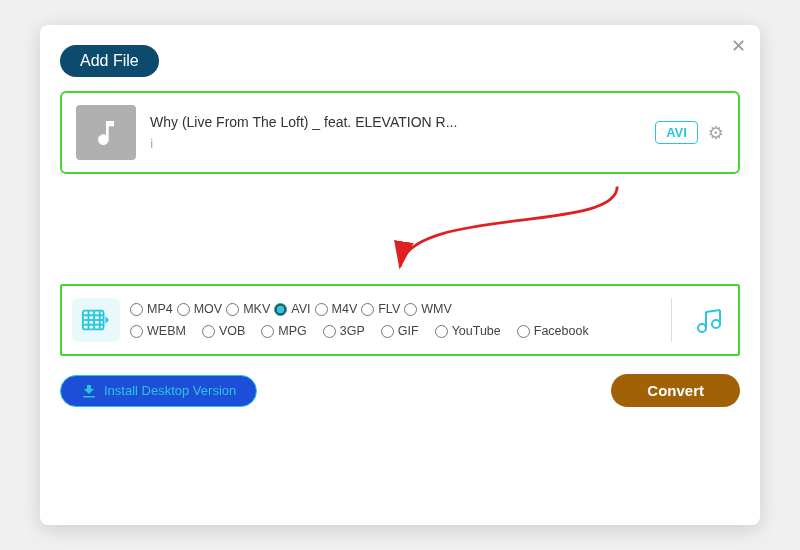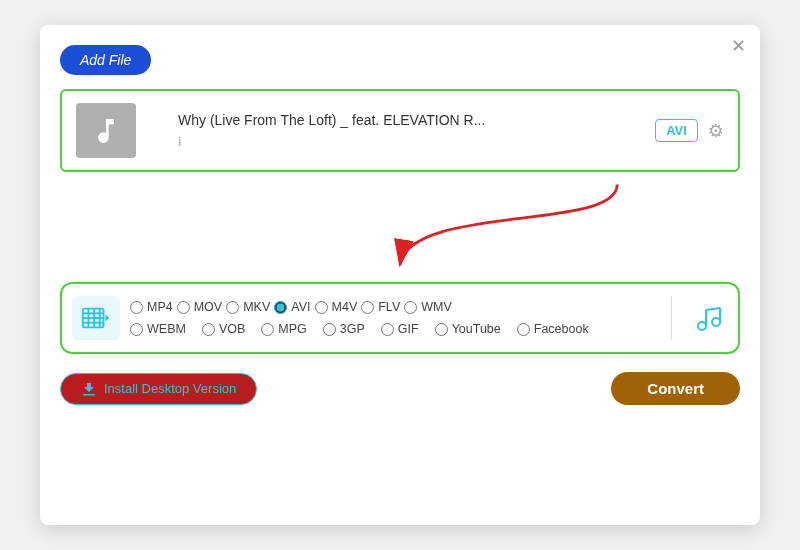--- a/index.html
+++ b/index.html
@@ -26,39 +26,37 @@
       top: 12px;
       right: 14px;
       background: none;
       border: none;
       font-size: 18px;
       color: #999;
       cursor: pointer;
       line-height: 1;
     }
     .add-file-btn {
-      background: #1d4ed8;
+      background: #0c4a6e;
       color: #fff;
       border: none;
       border-radius: 20px;
       padding: 7px 20px;
-      font-size: 14px;
+      font-size: 16px;
       cursor: pointer;
       font-weight: 500;
-      font-style: italic;
     }
     .file-card {
       border: 2px solid #4cd137;
       border-radius: 6px;
       padding: 12px 14px;
       display: flex;
       align-items: center;
       margin-top: 14px;
       background: #fff;
-      gap: 28px;
     }
     .music-thumb {
       width: 60px;
       height: 55px;
       background: #b0b0b0;
       border-radius: 4px;
       display: flex;
       align-items: center;
       justify-content: center;
       flex-shrink: 0;
@@ -114,21 +112,21 @@
       position: absolute;
       top: 0;
       left: 0;
       width: 100%;
       height: 100%;
       pointer-events: none;
     }
     
     .format-selector {
       border: 2px solid #4cd137;
-      border-radius: 12px;
+      border-radius: 2px;
       padding: 12px 10px;
       display: flex;
       align-items: center;
       gap: 10px;
     }
     .video-icon-box {
       width: 48px;
       height: 44px;
       background: #e8f8fb;
       border-radius: 6px;
@@ -168,21 +166,21 @@
     }
     
     .bottom-bar {
       display: flex;
       align-items: center;
       justify-content: space-between;
       margin-top: 18px;
     }
     .install-btn {
       border: 1.5px solid #29c6e0;
-      background: #b91c1c;
+      background: #1d4ed8;
       color: #29c6e0;
       border-radius: 20px;
       padding: 7px 20px;
       font-size: 13px;
       cursor: pointer;
       display: flex;
       align-items: center;
       gap: 7px;
     }
     .convert-btn {

